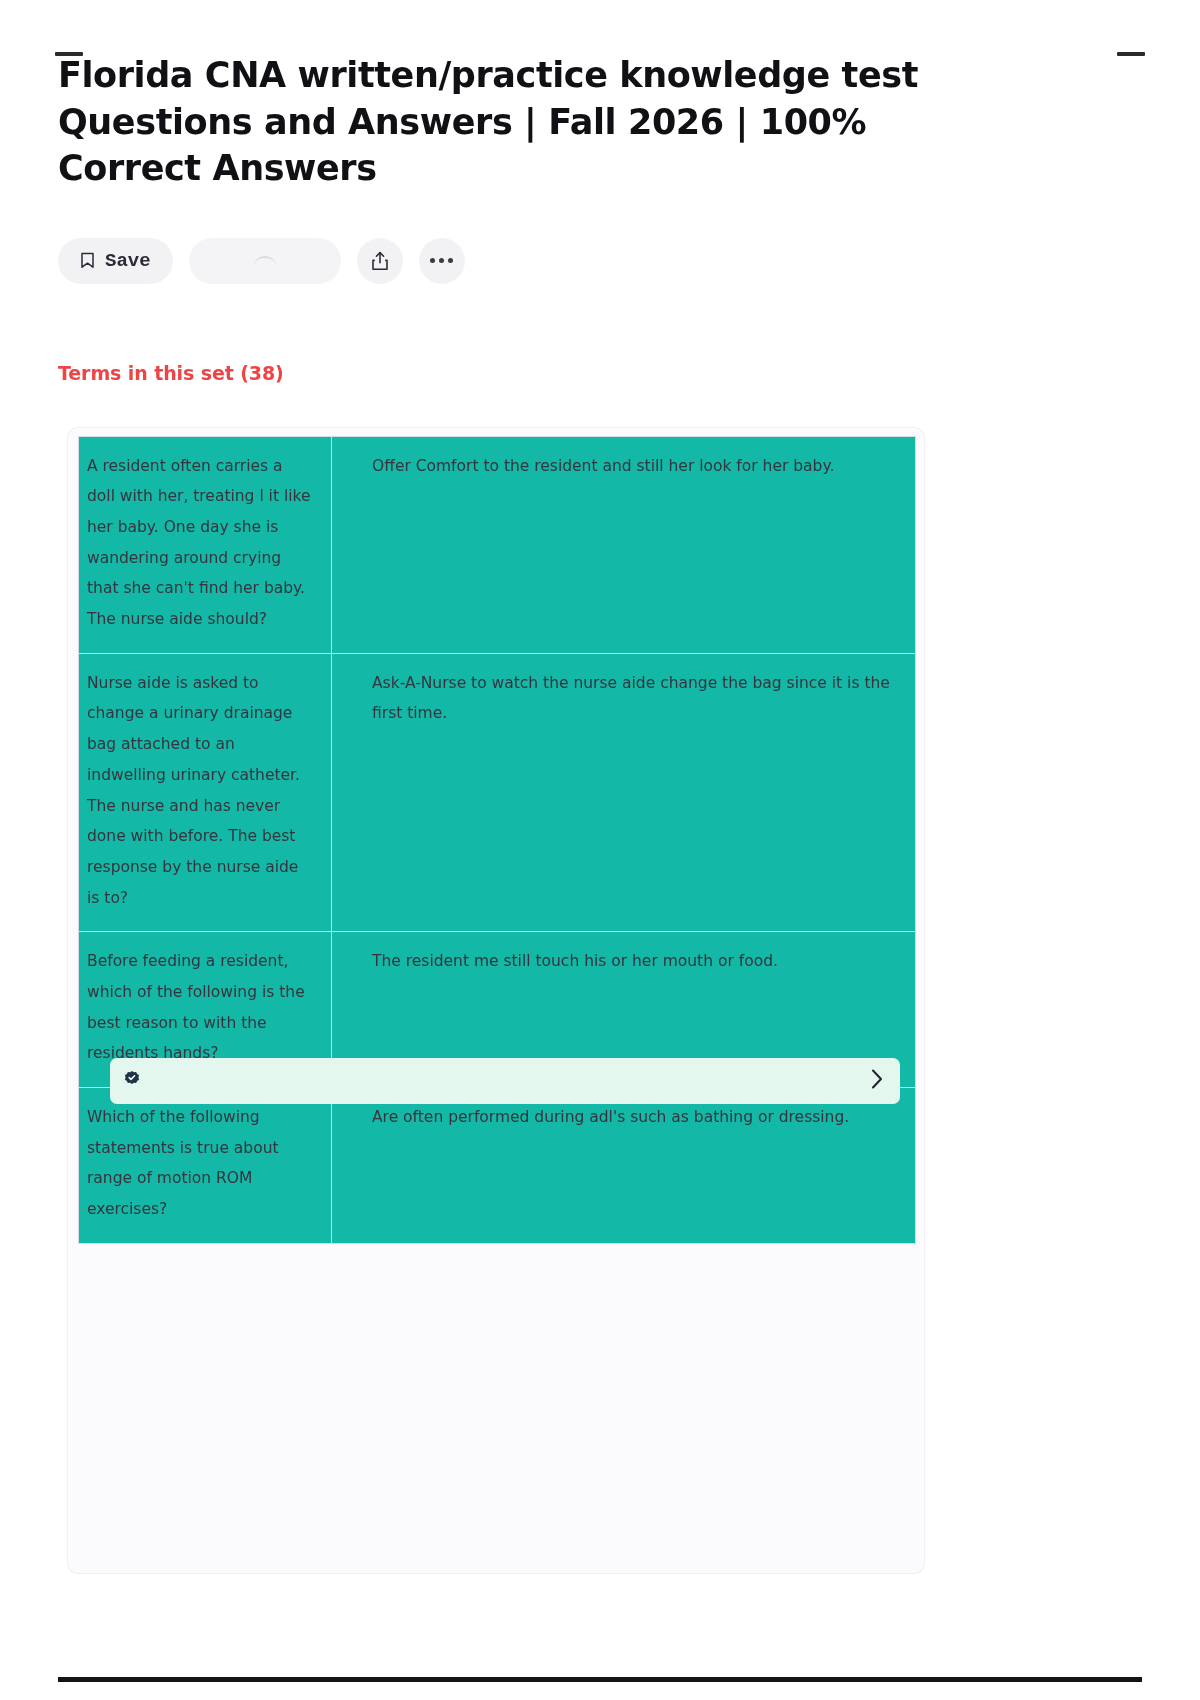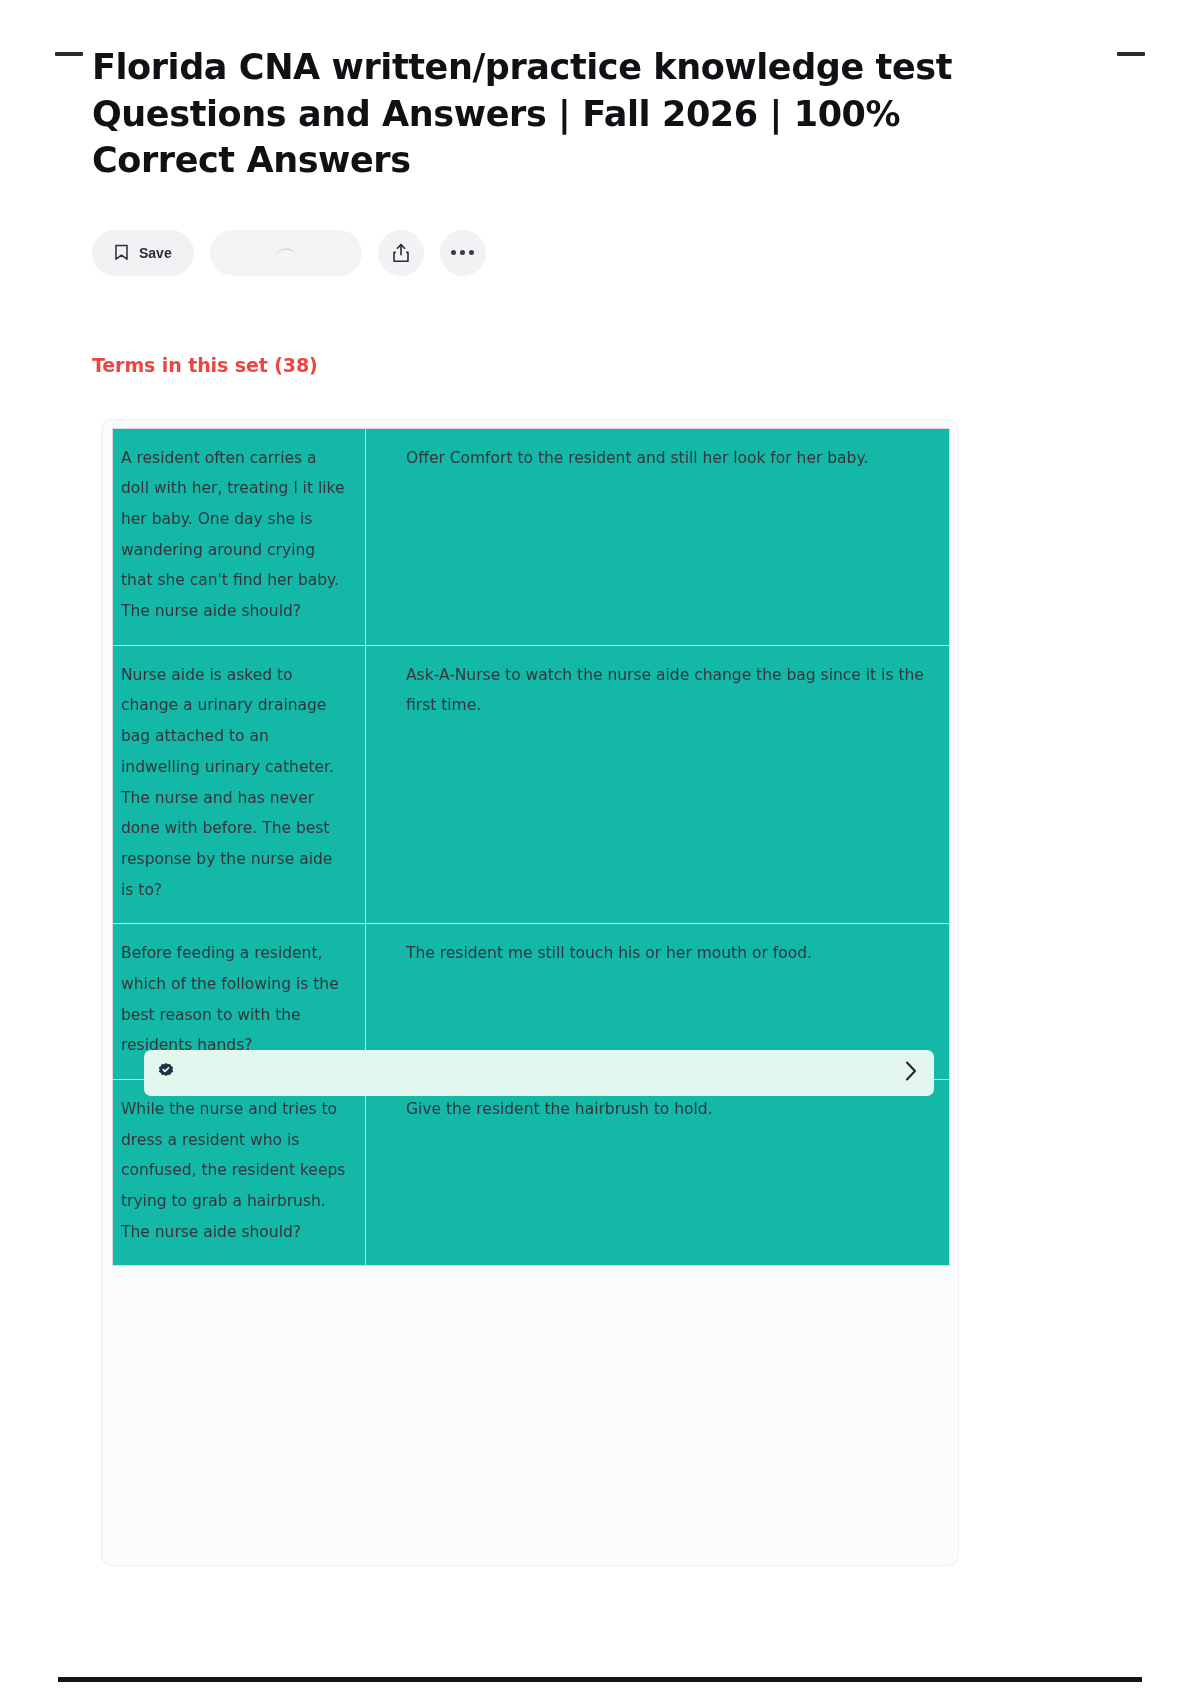--- a/index.html
+++ b/index.html
@@ -29,21 +29,22 @@
   .edge-dash.left  { left: 55px; }
   .edge-dash.right { right: 55px; }
 
   .page {
     position: absolute;
     left: 0; top: 0;
     width: 1200px;
   }
 
   .content {
-    padding: 44px 122px 0 92px;
+    padding: 44px 122px 0 58px;
+    margin-top: 8px;
   }
 
   h1.doc-title {
     font-family: "DejaVu Sans", sans-serif;
     font-size: 35px;
     line-height: 1.33;
     font-weight: 700;
     letter-spacing: -0.4px;
     margin: 0;
     color: #101015;
@@ -61,22 +62,22 @@
     height: 46px;
     border-radius: 23px;
     background: #f2f2f5;
     border: none;
     display: flex;
     align-items: center;
     justify-content: center;
     gap: 10px;
     padding: 0 22px;
     cursor: pointer;
-    font-family: Liberation Sans, sans-serif;
-    font-size: 14px;
+    font-family: Liberation Mono, monospace;
+    font-size: 19px;
     font-weight: 600;
     color: #2b2b38;
   }
   .pill.wide { width: 152px; padding: 0; }
   .pill.round { width: 46px; padding: 0; background: #f2f2f5; }
   .pill.ghost { background: #f4f4f7; }
   .icon-svg { display: block; }
   .arc-stub {
     width: 22px; height: 10px;
     border-top: 2px solid #d6d6dd;
@@ -220,22 +221,22 @@
           </tr>
           <tr>
             <td class="term">Nurse aide is asked to change a urinary drainage bag attached to an indwelling urinary catheter. The nurse and has never done with before. The best response by the nurse aide is to?</td>
             <td class="def">Ask-A-Nurse to watch the nurse aide change the bag since it is the first time.</td>
           </tr>
           <tr>
             <td class="term">Before feeding a resident, which of the following is the best reason to with the residents hands?</td>
             <td class="def">The resident me still touch his or her mouth or food.</td>
           </tr>
           <tr>
-            <td class="term">While the nurse and tries to dress a resident who is confused, the resident keeps trying to grab a hairbrush. The nurse aide should?</td>
-            <td class="def">Give the resident the hairbrush to hold.</td>
+            <td class="term">Which of the following statements is true about range of motion ROM exercises?</td>
+            <td class="def">Are often performed during adl's such as bathing or dressing.</td>
           </tr>
         </tbody>
       </table>
 
       <div class="highlight-strip">
         <span class="verified-badge">
           <svg width="16" height="17" viewBox="0 0 16 17" fill="none">
             <path d="M8 .9l1.9 1.3 2.3-.2.9 2.1 2 1.2-.7 2.2.7 2.2-2 1.2-.9 2.1-2.3-.2L8 14.1l-1.9-1.3-2.3.2-.9-2.1-2-1.2.7-2.2-.7-2.2 2-1.2.9-2.1 2.3.2z" fill="#1f3347"></path>
             <path d="M5.2 7.6 7 9.4l3.6-3.6" stroke="#ffffff" stroke-width="1.5" stroke-linecap="round" stroke-linejoin="round" fill="none"></path>
           </svg>

